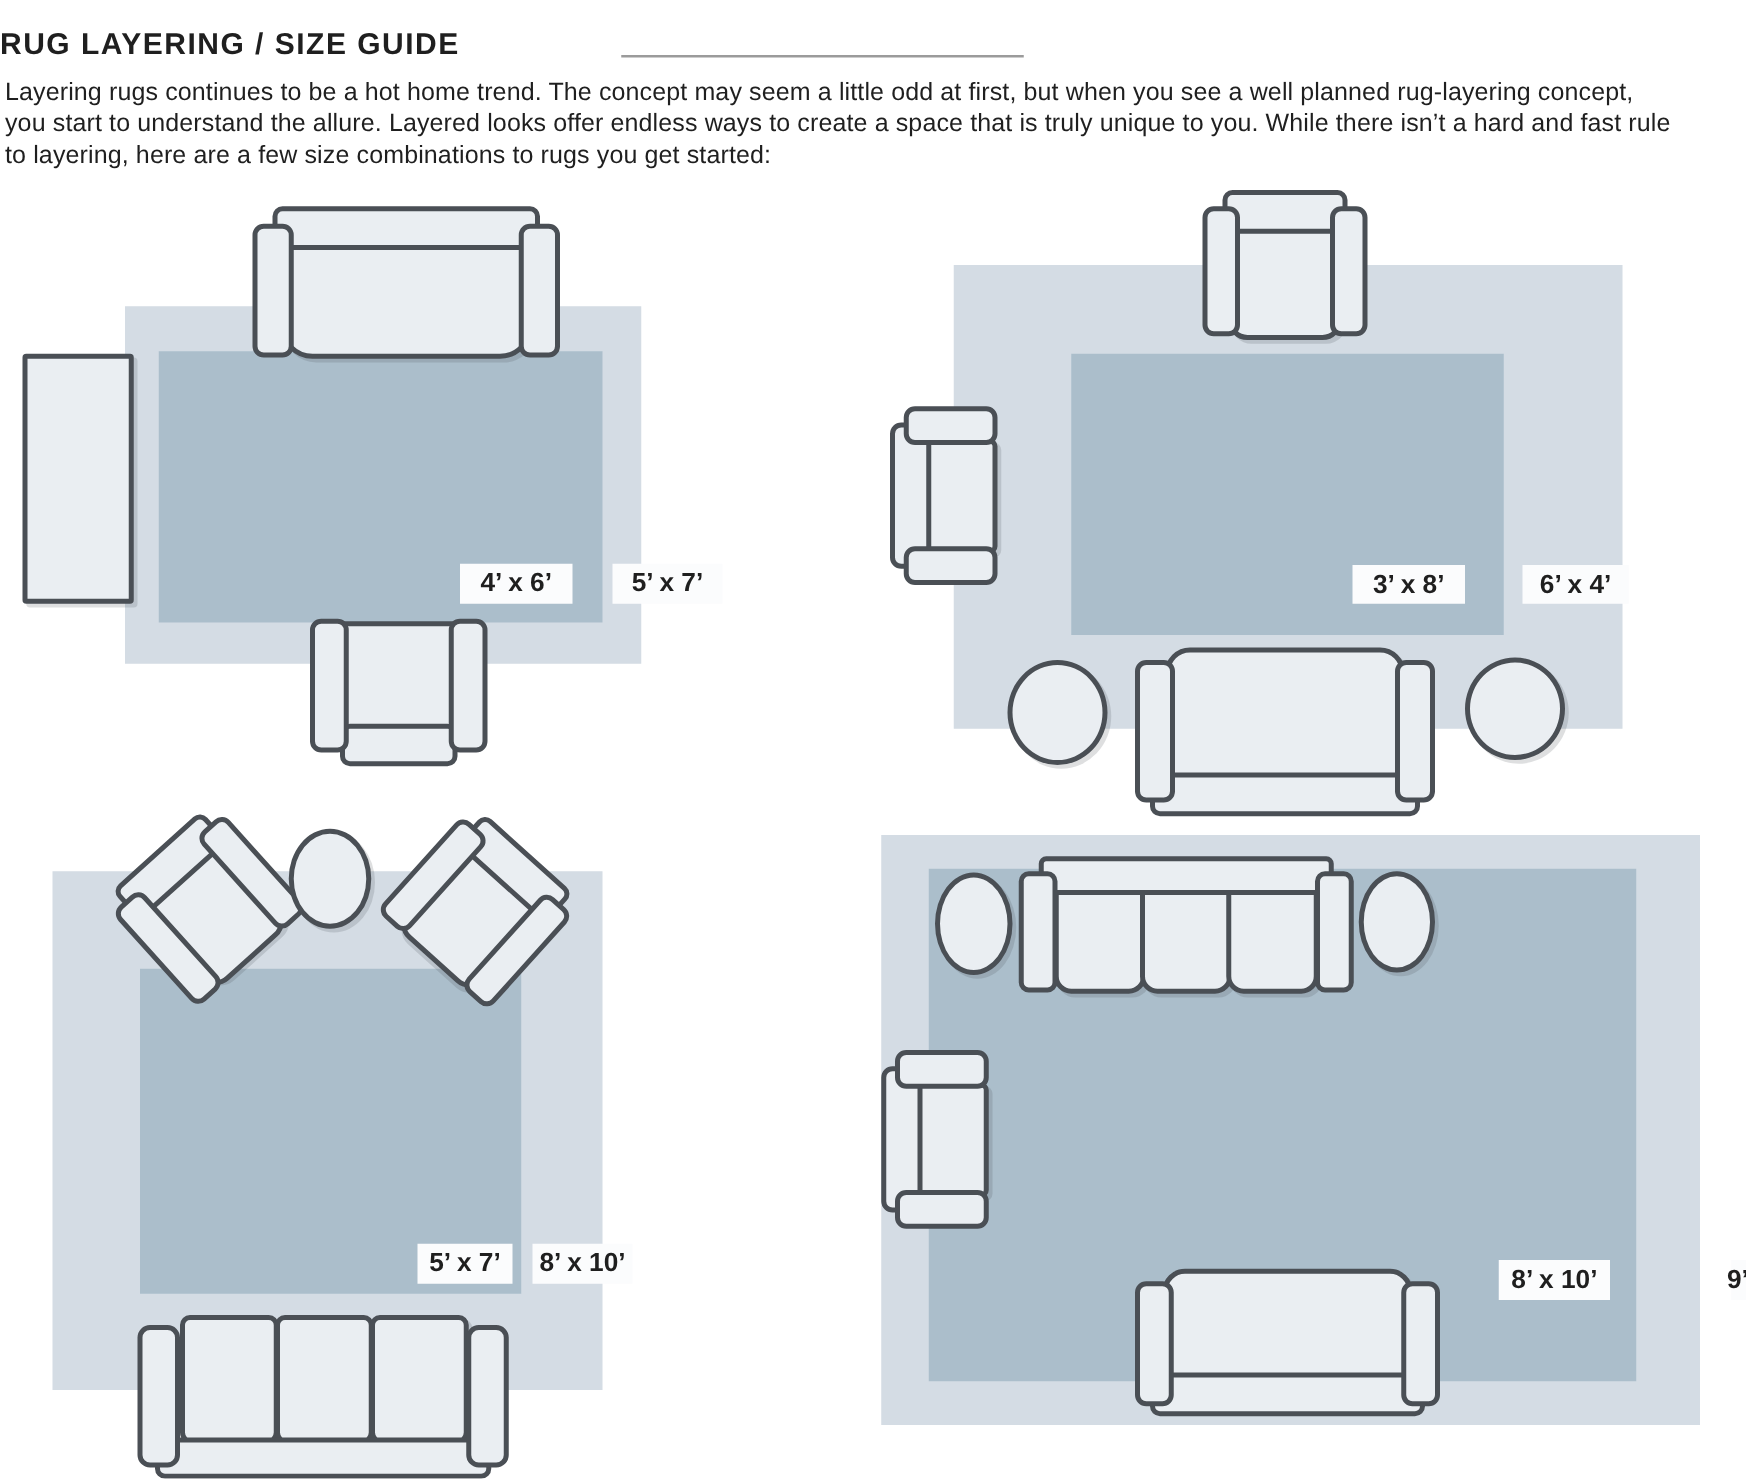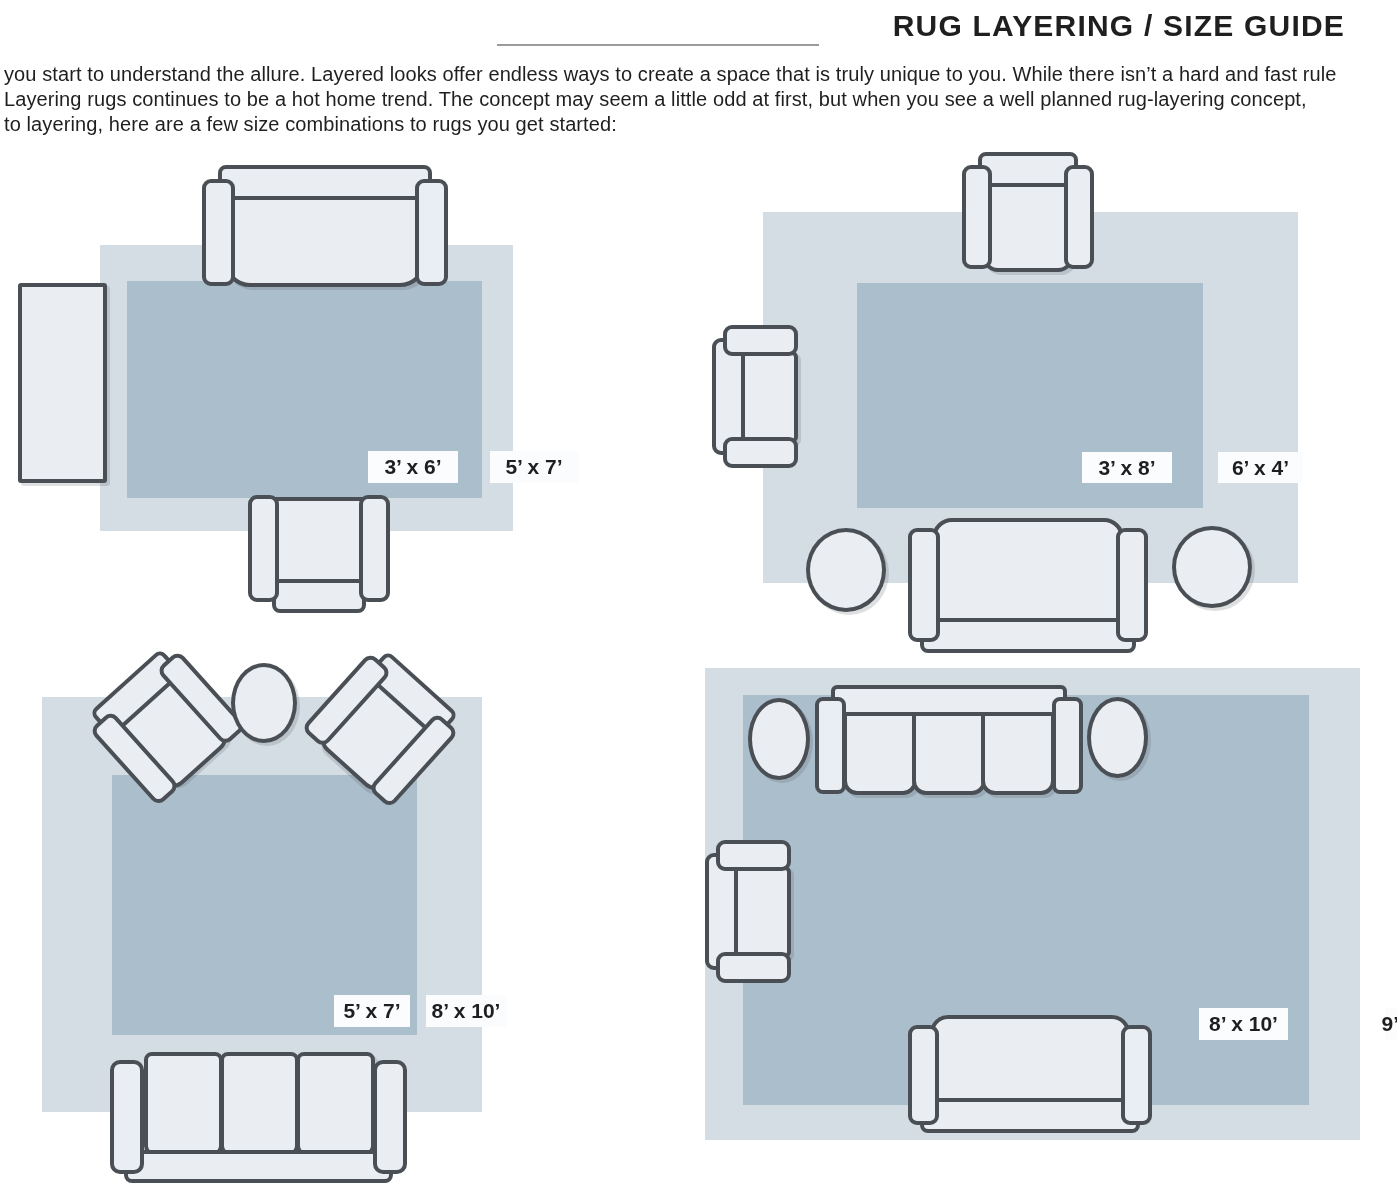--- a/index.html
+++ b/index.html
@@ -3,22 +3,22 @@
 <meta charset="utf-8">
 <style>
   html,body { margin:0; padding:0; background:#ffffff; }
   #canvas {
     position:relative; width:1397px; height:1183px; background:#ffffff;
     overflow:hidden; font-family:"Liberation Sans","DejaVu Sans",sans-serif;
     color: var(--text-color, #1f1f1f);
   }
   .group { position:absolute; inset:0; }
   .page-title {
-    position:absolute; left:0; top:9px; width:1345px; text-align:right;
-    font-size:30px; font-weight:bold; letter-spacing:1.2px; color:var(--text-color,#1f1f1f);
+    position:absolute; left:0; top:22px; width:1345px; text-align:left;
+    font-size:24px; font-weight:bold; letter-spacing:1.2px; color:var(--text-color,#1f1f1f);
   }
   .title-divider {
     position:absolute; left:497px; top:44px; width:322px; height:2px;
     background:var(--divider-color,#9b9b9b);
   }
   .intro { position:absolute; left:4px; top:62px; font-size:20px; line-height:25px; letter-spacing:0.1px; }
   .intro .line { white-space:nowrap; }
   .rug { position:absolute; }
   .rug.outer { background:var(--outer-rug,#d4dce4); }
   .rug.inner { background:var(--inner-rug,#abbecb); }
@@ -37,22 +37,22 @@
   }
 </style>
 </head>
 <body>
 
 <div id="canvas">
 
   <div class="page-title">RUG LAYERING / SIZE GUIDE</div>
   <div class="title-divider"></div>
   <div class="intro">
+    <div class="line">Layering rugs continues to be a hot home trend. The concept may seem a little odd at first, but when you see a well planned rug-layering concept,</div>
     <div class="line">you start to understand the allure. Layered looks offer endless ways to create a space that is truly unique to you. While there isn’t a hard and fast rule</div>
-    <div class="line">Layering rugs continues to be a hot home trend. The concept may seem a little odd at first, but when you see a well planned rug-layering concept,</div>
     <div class="line">to layering, here are a few size combinations to rugs you get started:</div>
   </div>
 
   <div class="group">
     <div class="rug outer" style="left:100px;top:245px;width:413px;height:286px"></div>
     <div class="rug inner" style="left:127px;top:281px;width:355px;height:217px"></div>
 
     <div class="part shadowed" style="left:18px;top:283px;width:89px;height:200px;border-radius:3px"></div>
 
     <div class="part-group" style="left:202px;top:165px;width:246px;height:122px">
@@ -63,21 +63,21 @@
     </div>
 
     <div class="part-group" style="left:248px;top:495px;width:142px;height:118px">
       <div class="part shadowed" style="left:22px;top:2px;width:98px;height:89px;border-radius:5px"></div>
       <div class="part" style="left:24px;top:84px;width:94px;height:34px;border-radius:8px"></div>
       <div class="part" style="left:0;top:0;width:31px;height:107px;border-radius:9px"></div>
       <div class="part" style="left:111px;top:0;width:31px;height:107px;border-radius:9px"></div>
     </div>
 
     <div class="size-label" style="left:368px;top:451px;width:90px;height:32px">
-      <span>3’ x 6’</span>
+      <span>4’ x 6’</span>
     </div>
     <div class="size-label" style="left:490px;top:451px;width:88px;height:32px">
       <span>5’ x 7’</span>
     </div>
   </div>
 
   <div class="group">
     <div class="rug outer" style="left:763px;top:212px;width:535px;height:371px"></div>
     <div class="rug inner" style="left:857px;top:283px;width:346px;height:225px"></div>
 

